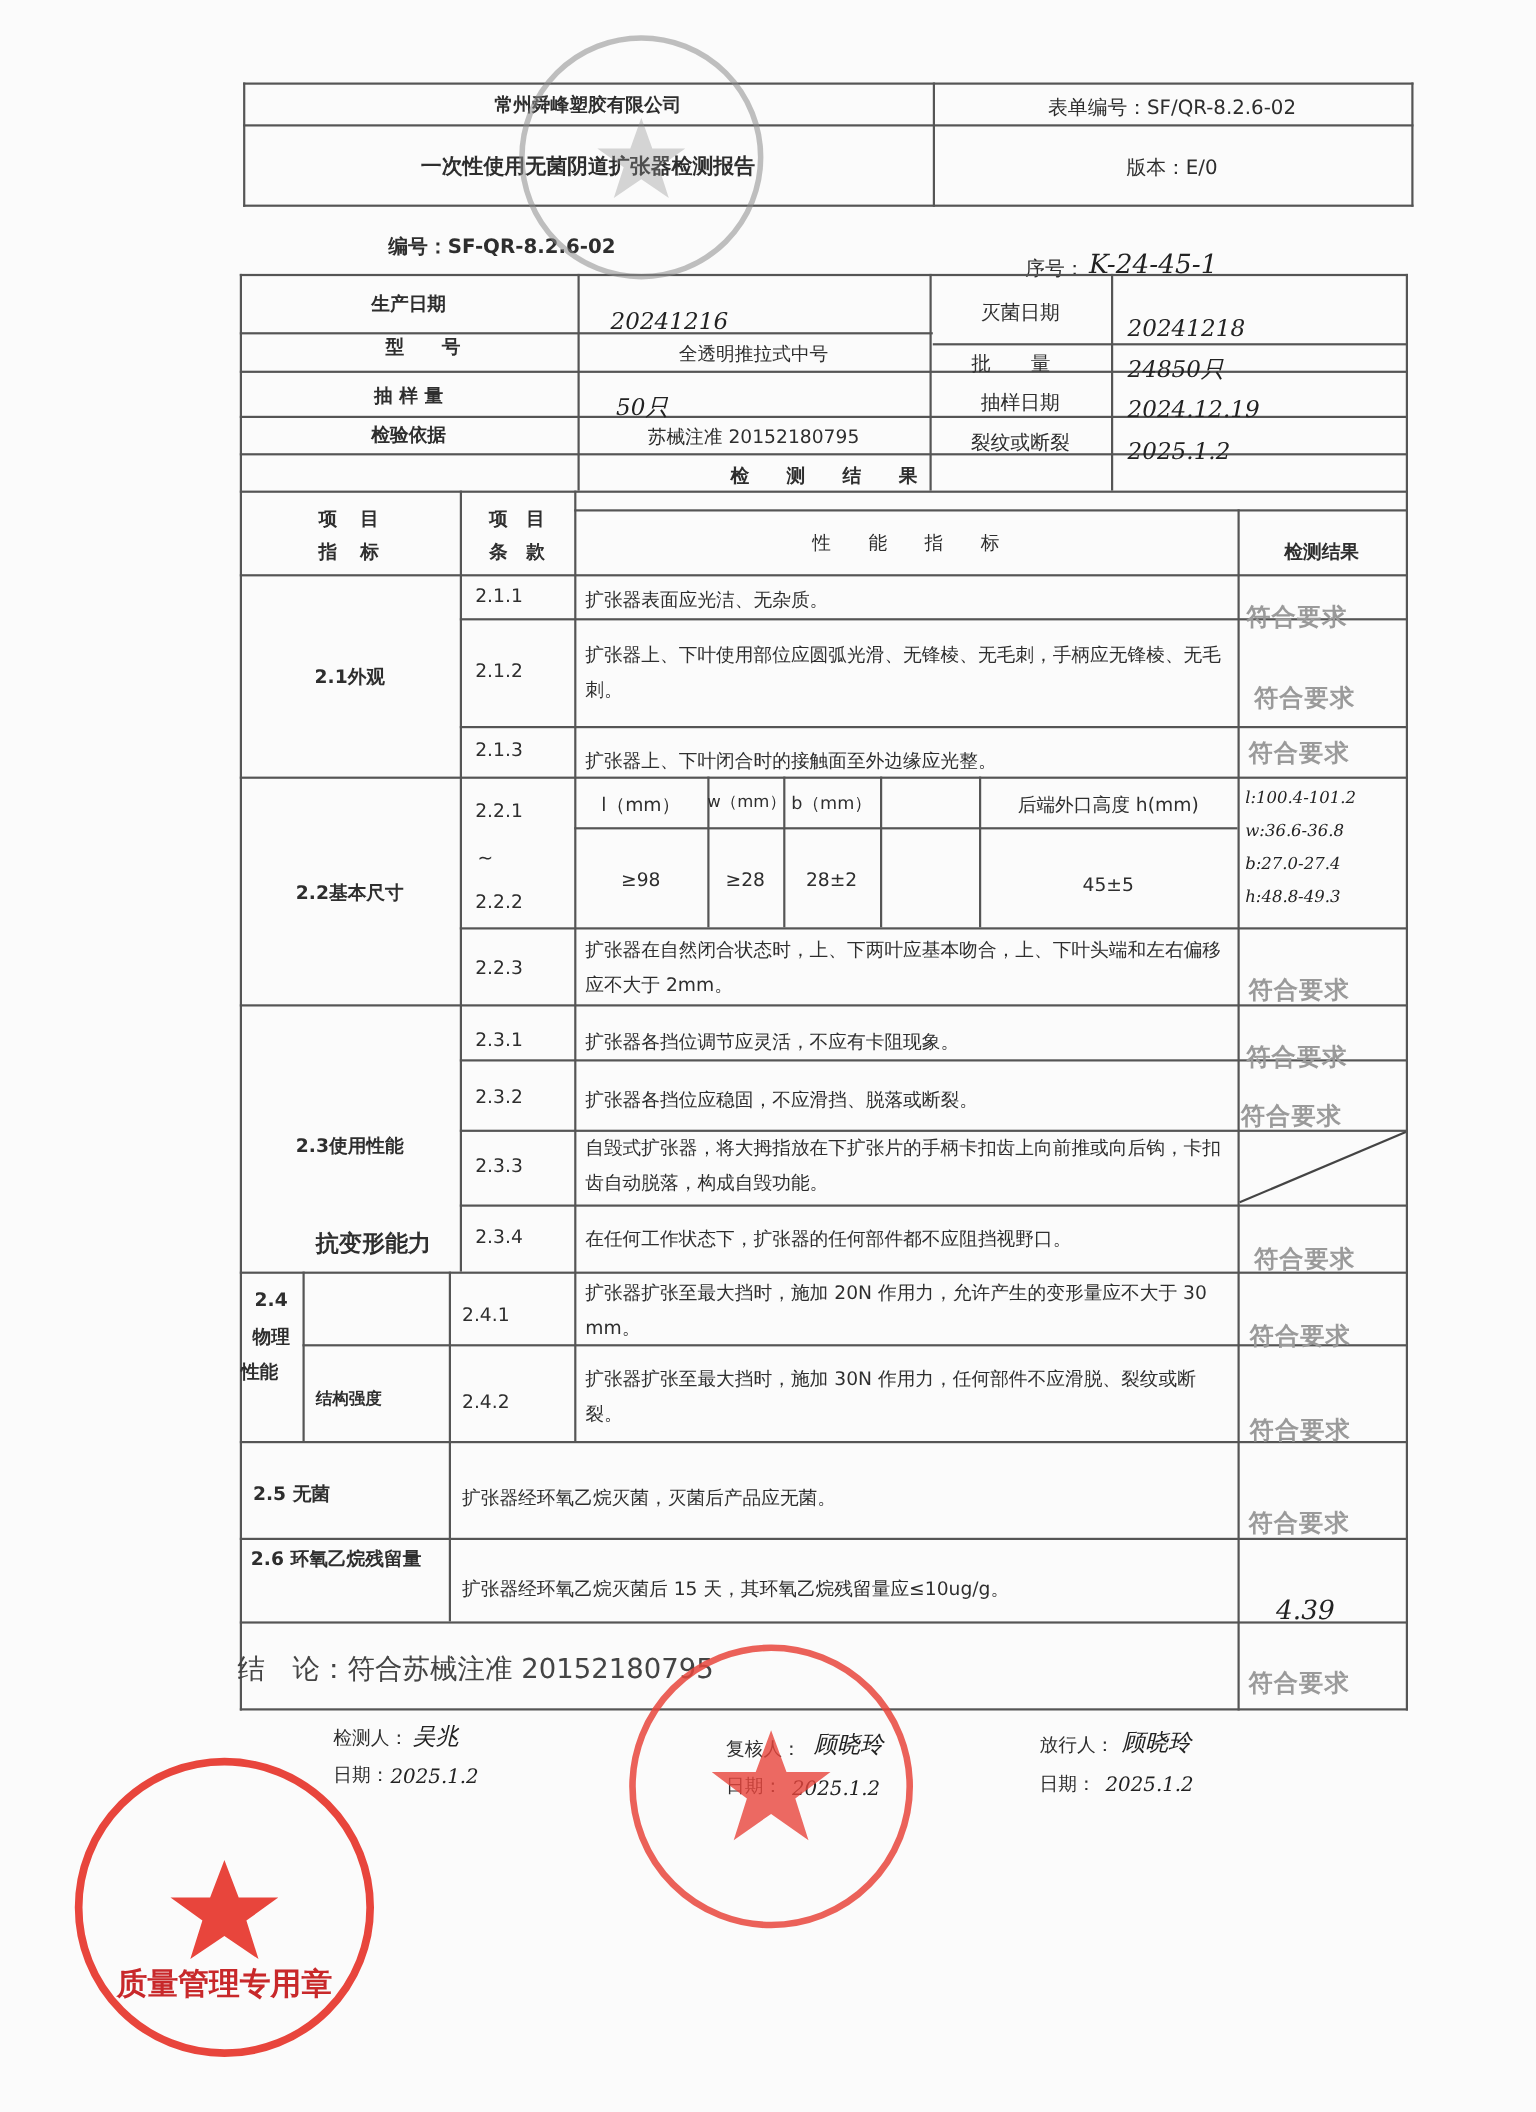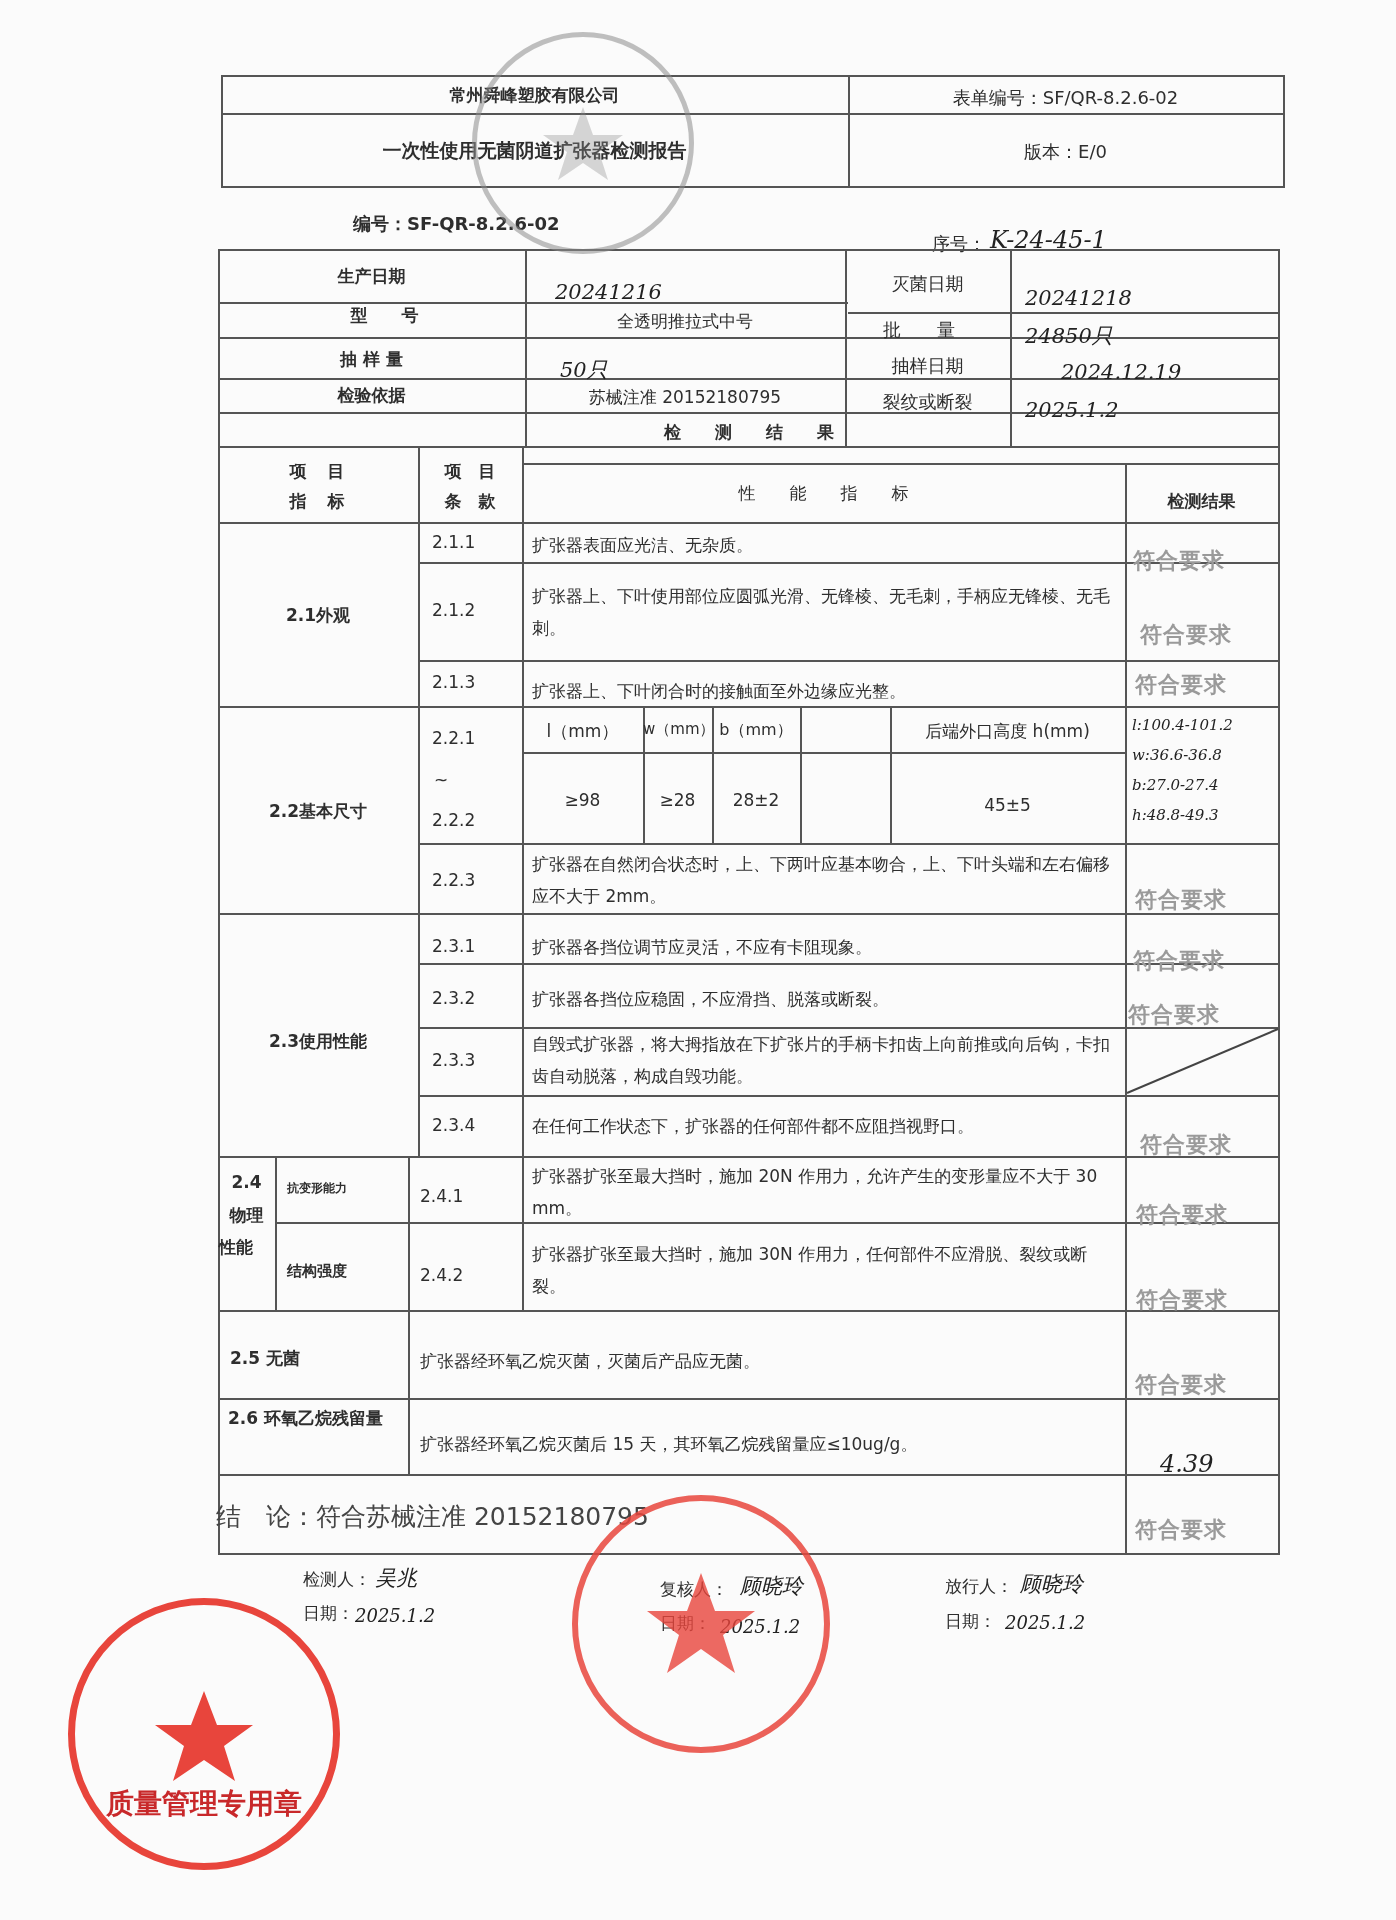--- a/index.html
+++ b/index.html
@@ -57,21 +57,21 @@
   <div class="t tb center" style="left:218px;top:348px;width:307px;">抽 样 量</div>
   <div class="t hand" style="left:560px;top:356px;">50只</div>
   <div class="t tb center" style="left:218px;top:384px;width:307px;">检验依据</div>
   <div class="t center" style="left:525px;top:386px;width:320px;">苏械注准 20152180795</div>
 
   <div class="t center" style="left:845px;top:272px;width:165px;font-size:18px;">灭菌日期</div>
   <div class="t hand" style="left:1025px;top:286px;">20241218</div>
   <div class="t center" style="left:845px;top:318px;width:148px;font-size:18px;">批　　量</div>
   <div class="t hand" style="left:1025px;top:322px;">24850只</div>
   <div class="t center" style="left:845px;top:354px;width:165px;font-size:18px;">抽样日期</div>
-  <div class="t hand" style="left:1025px;top:360px;margin-left:36px;">2024.12.19</div>
+  <div class="t hand" style="left:1025px;top:360px;">2024.12.19</div>
   <div class="t center" style="left:845px;top:390px;width:165px;font-size:18px;">裂纹或断裂</div>
   <div class="t hand" style="left:1025px;top:398px;">2025.1.2</div>
 
   <div class="t tb center" style="left:218px;top:421px;width:1062px;">检　　测　　结　　果</div>
 </div>
 
 <div>
 
   <div class="vline" style="left:418px;top:446px;height:710px;"></div>
   <div class="vline" style="left:522px;top:446px;height:864px;"></div>
@@ -147,21 +147,21 @@
   <div class="t" style="left:532px;top:1115px;">在任何工作状态下，扩张器的任何部件都不应阻挡视野口。</div>
   <div class="res" style="left:1140px;top:1130px;">符合要求</div>
 
   <div class="vline" style="left:275px;top:1156px;height:154px;"></div>
   <div class="vline" style="left:408px;top:1156px;height:318px;"></div>
   <div class="hline" style="left:275px;top:1222px;width:1005px;"></div>
   <div class="hline" style="left:218px;top:1310px;width:1062px;"></div>
   <div class="t tb center" style="left:218px;top:1172px;width:57px;">2.4</div>
   <div class="t tb center" style="left:218px;top:1204px;width:57px;">物理</div>
   <div class="t tb center" style="left:218px;top:1236px;width:36px;">性能</div>
-  <div class="t tb" style="left:287px;top:1180px;font-size:12px;">抗变形能力</div>
+  <div class="t tb" style="left:287px;top:1116px;font-size:21px;">抗变形能力</div>
   <div class="t" style="left:420px;top:1186px;">2.4.1</div>
   <div class="wrap" style="left:532px;top:1160px;width:588px;">扩张器扩张至最大挡时，施加 20N 作用力，允许产生的变形量应不大于 30 mm。</div>
   <div class="res" style="left:1136px;top:1200px;">符合要求</div>
   <div class="t tb" style="left:287px;top:1262px;font-size:15px;">结构强度</div>
   <div class="t" style="left:420px;top:1265px;">2.4.2</div>
   <div class="wrap" style="left:532px;top:1238px;width:588px;">扩张器扩张至最大挡时，施加 30N 作用力，任何部件不应滑脱、裂纹或断裂。</div>
   <div class="res" style="left:1136px;top:1285px;">符合要求</div>
 
   <div class="hline" style="left:218px;top:1398px;width:1062px;"></div>
   <div class="t tb" style="left:230px;top:1347px;">2.5 无菌</div>

